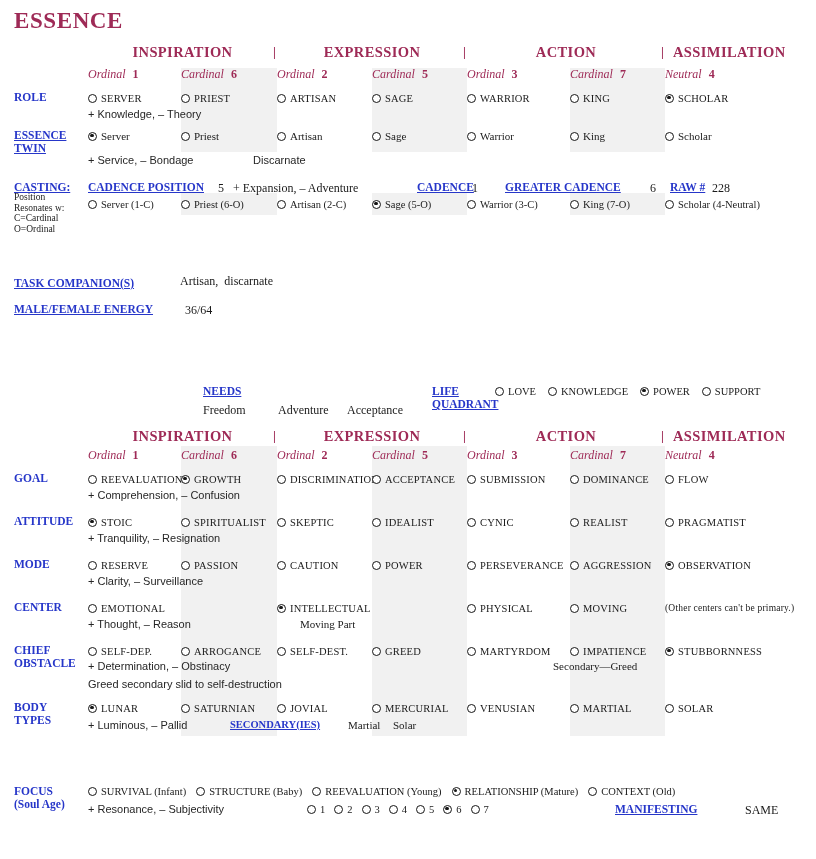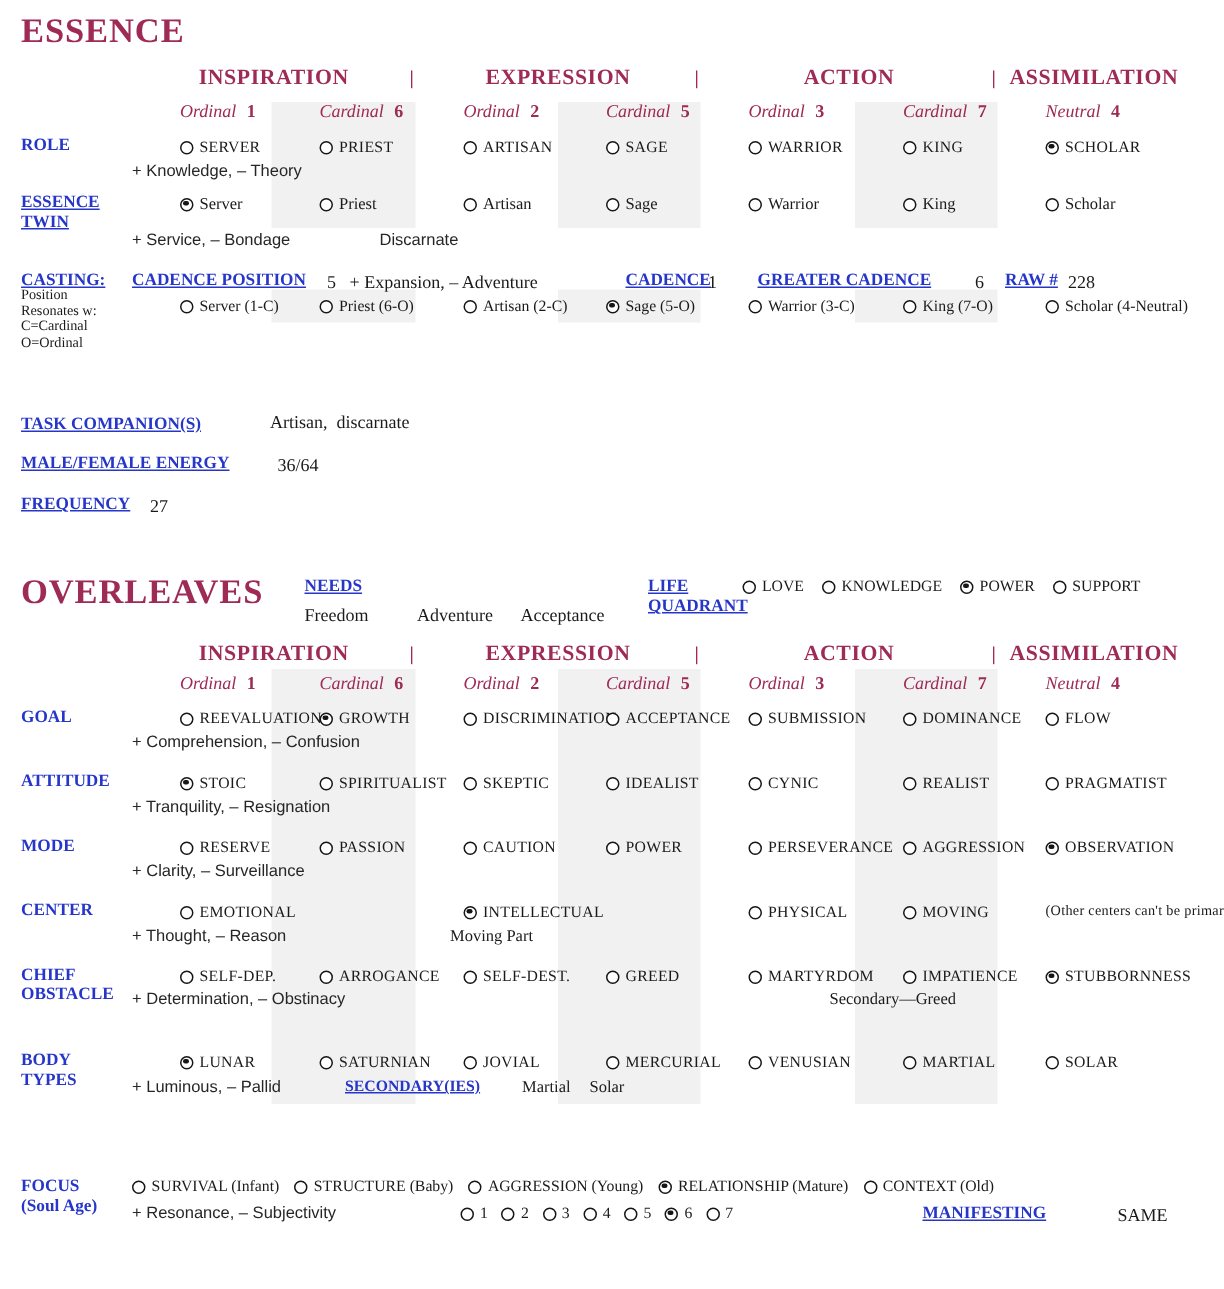--- a/index.html
+++ b/index.html
@@ -4,21 +4,21 @@
 <style>
   html,body{margin:0;padding:0;background:#fff;}
   .page{position:relative;width:816px;height:859px;background:#ffffff;overflow:hidden;
         font-family:"Liberation Serif",serif;color:#1a1a1a;}
   .shade{position:absolute;background:#f1f1f1;}
   .title{position:absolute;left:14px;font-weight:bold;font-size:23px;letter-spacing:.6px;color:#9e2a56;}
   .row{position:absolute;left:0;width:816px;height:16px;}
   .rlabel{position:absolute;left:14px;top:1px;color:#2636c9;font-weight:bold;font-size:11.5px;
           line-height:13px;white-space:pre-line;}
   .ul{text-decoration:underline;}
-  .grid7{display:grid;grid-template-columns:93px 96px 95px 95px 103px 95px 151px;margin-left:120px;}
+  .grid7{display:grid;grid-template-columns:93px 96px 95px 95px 103px 95px 151px;margin-left:88px;}
   .cell{display:flex;align-items:center;gap:4px;font-size:10.5px;white-space:nowrap;height:16px;}
   .mixed .cell{font-size:11px;}
   .radio{display:inline-block;flex:none;width:9px;height:9px;border:1.6px solid #161616;
          border-radius:50%;box-sizing:border-box;position:relative;background:#fff;}
   .selected .radio::after{content:"";position:absolute;left:1.1px;top:1.1px;width:3.6px;height:3.6px;
          background:#161616;border-radius:50%;}
   .small{font-size:9.5px;}
   .axis-cell{display:flex;align-items:baseline;gap:7px;height:16px;white-space:nowrap;}
   .axis-word{font-style:italic;color:#9e2a56;font-size:12px;}
   .axis-num{font-weight:bold;color:#9e2a56;font-size:12px;}
@@ -225,27 +225,22 @@
   <div class="row" style="top:276px">
     <span class="rlabel ul">TASK COMPANION(S)</span>
     <span class="abs val" style="left:180px;top:-2px">Artisan,  discarnate</span>
   </div>
 
   <div class="row" style="top:302px">
     <span class="rlabel ul">MALE/FEMALE ENERGY</span>
     <span class="abs val" style="left:185px">36/64</span>
   </div>
 
-  <div class="row" style="top:329px">
-    <span class="rlabel ul">FREQUENCY</span>
-    <span class="abs val" style="left:100px">27</span>
-  </div>
-
-
-  <div class="title" style="top:382px">OVERLEAVES</div>
+
+
 
   <div class="row" style="top:384px;height:36px">
     <span class="abs blue ul" style="left:203px;font-size:11.5px">NEEDS</span>
     <span class="abs val" style="left:203px;top:19px">Freedom</span>
     <span class="abs val" style="left:278px;top:19px">Adventure</span>
     <span class="abs val" style="left:347px;top:19px">Acceptance</span>
     <span class="rlabel ul" style="left:432px">LIFE
 QUADRANT</span>
     <div class="flexopts" style="left:495px;top:0;gap:12px;font-size:10px">
         <div class="cell">
@@ -490,20 +485,23 @@
         <div class="cell">
     <span class="radio"></span>
     <span class="olabel">IMPATIENCE</span>
   </div>
         <div class="cell selected">
     <span class="radio"></span>
     <span class="olabel">STUBBORNNESS</span>
   </div>
       </div>
   </div>
+  <div class="row" style="top:677px">
+    <span class="abs sans" style="left:88px">Greed secondary slid to self-destruction</span>
+  </div>
 
   <div class="row" style="top:718px">
     <span class="abs sans" style="left:88px">+ Luminous, – Pallid</span>
     <span class="abs blue ul" style="left:230px;font-size:10.5px">SECONDARY(IES)</span>
     <span class="abs val" style="left:348px;font-size:11px">Martial</span>
     <span class="abs val" style="left:393px;font-size:11px">Solar</span>
   </div>
   <div class="row" style="top:700px">
     <span class="rlabel">BODY
 TYPES</span>
@@ -546,21 +544,21 @@
         <div class="cell">
     <span class="radio"></span>
     <span class="olabel">SURVIVAL (Infant)</span>
   </div>
         <div class="cell">
     <span class="radio"></span>
     <span class="olabel">STRUCTURE (Baby)</span>
   </div>
         <div class="cell">
     <span class="radio"></span>
-    <span class="olabel">AGGRESSION (Young)</span>
+    <span class="olabel">REEVALUATION (Young)</span>
   </div>
         <div class="cell selected">
     <span class="radio"></span>
     <span class="olabel">RELATIONSHIP (Mature)</span>
   </div>
         <div class="cell">
     <span class="radio"></span>
     <span class="olabel">CONTEXT (Old)</span>
   </div>
       </div>

